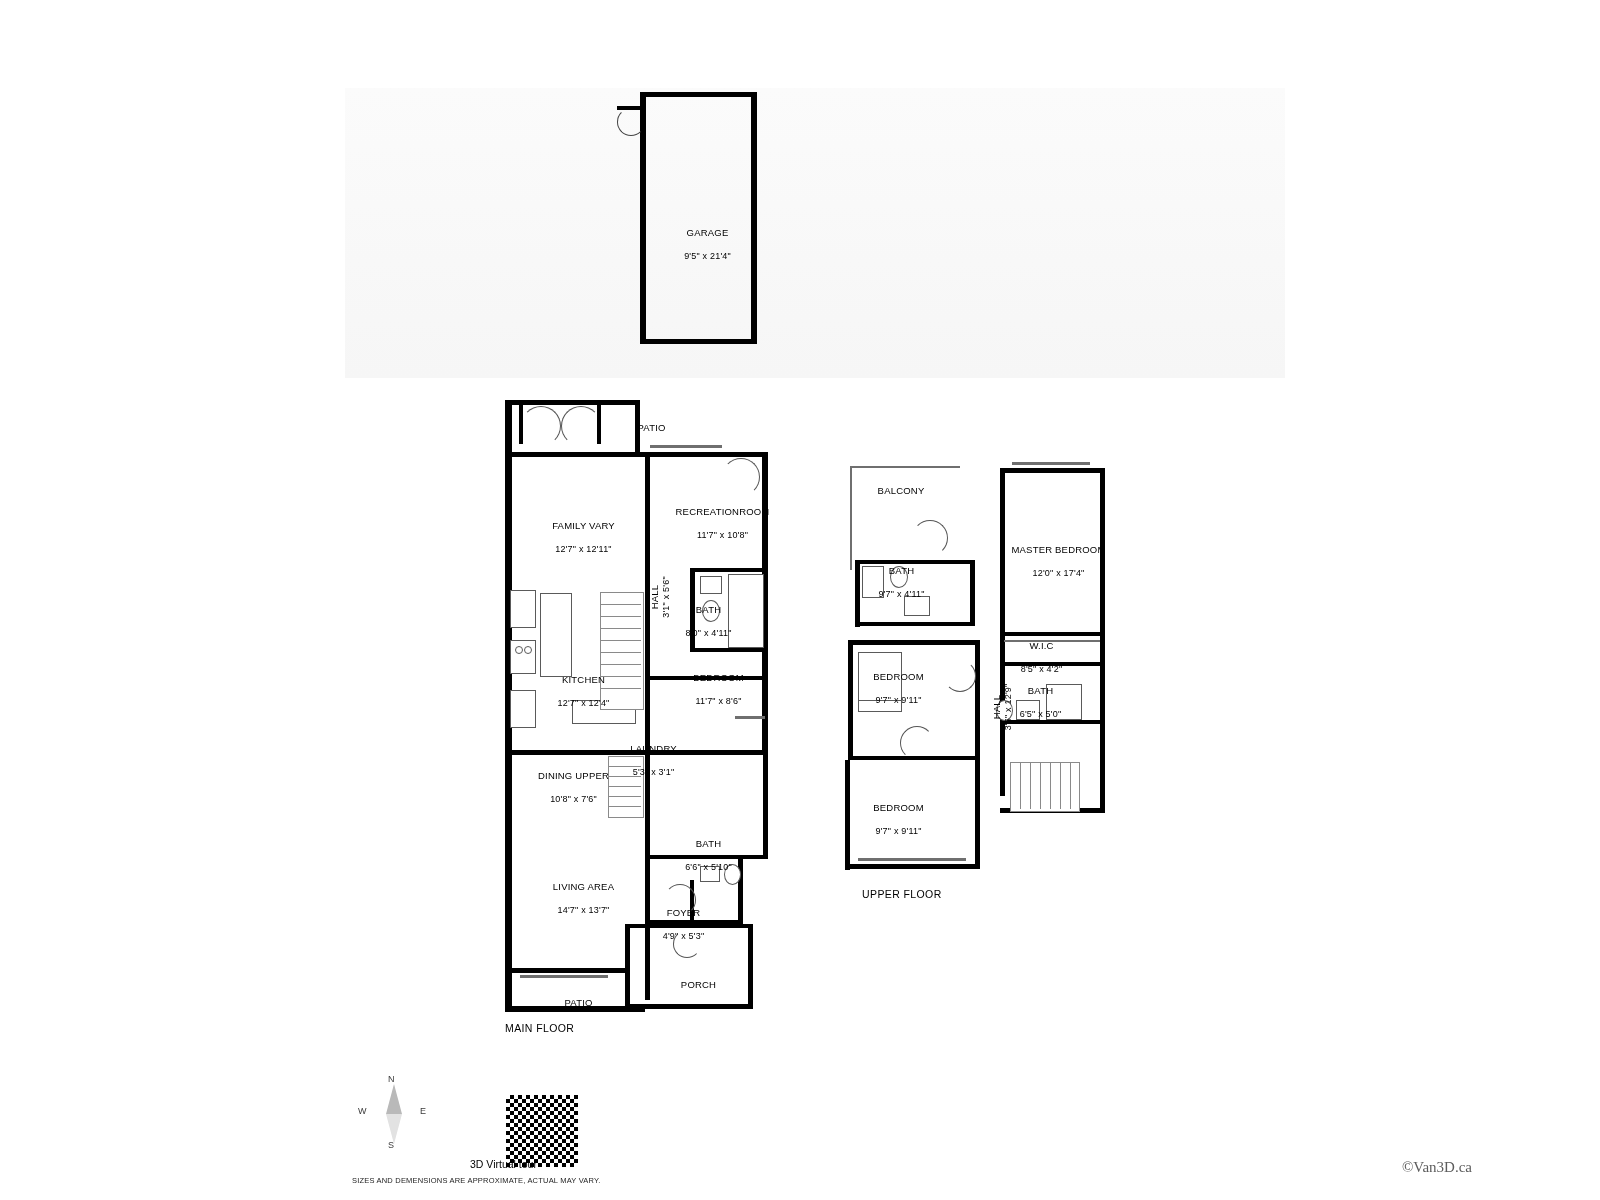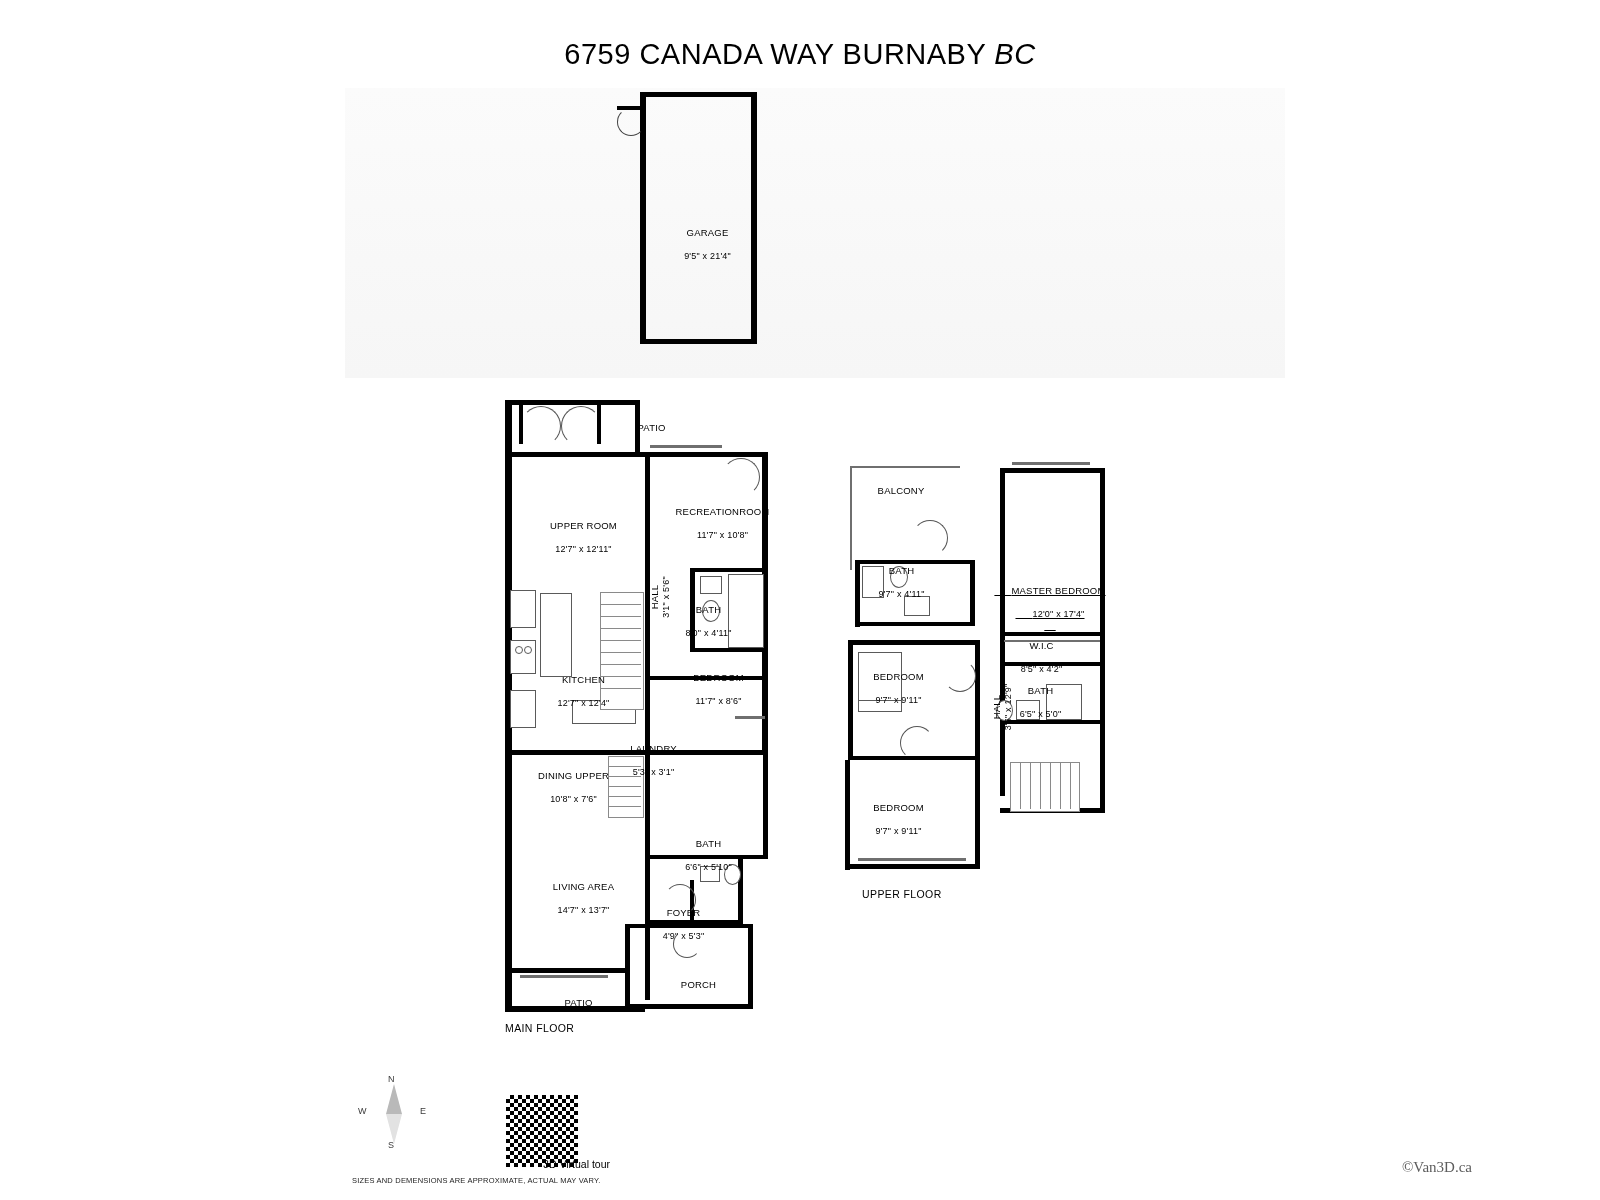--- a/index.html
+++ b/index.html
@@ -175,21 +175,21 @@
       repeating-linear-gradient(90deg,#000 0 4px,#fff 4px 8px),
       repeating-linear-gradient(0deg,#000 0 4px,#fff 4px 8px);
     background-blend-mode: difference;
     border: 3px solid #fff;
   }
   #qr-caption {
     position: absolute;
     left: 470px;
     top: 1158px;
     width: 140px;
-    text-align: right;
+    text-align: left;
     font-size: 10.5px;
   }
   #disclaimer {
     position: absolute;
     left: 352px;
     top: 1176px;
     font-size: 7.5px;
     letter-spacing: 0.2px;
     color: #222;
     text-align: right;
@@ -201,21 +201,20 @@
     font-size: 15px;
     color: #5c5c5c;
     font-family: "Liberation Serif", serif;
   }
 </style>
 </head>
 <body>
 
 <div class="page">
 
-  <div id="title"><span>6759 CANADA WAY BURNABY </span><span class="bc">BC</span></div>
 
   <div id="area-legend">
     <div class="legend-title">GROSS INTERNAL AREA</div>
     <div class="row">
       <span class="lbl">MAIN FLOOR:</span>
       <span class="val">1,146 SQ. FT.</span>
     </div>
     <div class="row">
       <span class="lbl">UPPER FLOOR:</span>
       <span class="val">711 SQ. FT.</span>
@@ -335,21 +334,21 @@
     <div class="fixture round" style="left:702px; top:600px; width:16px; height:20px;"></div>
     <div class="fixture" style="left:728px; top:574px; width:34px; height:72px;"></div>
 
     <div class="fixture" style="left:700px; top:866px; width:18px; height:14px;"></div>
     <div class="fixture round" style="left:724px; top:864px; width:15px; height:19px;"></div>
 
     <div class="door-arc" style="left:664px; top:884px; width:30px; height:30px; border-color:#555; border-left-color:transparent; border-bottom-color:transparent;"></div>
     <div class="door-arc" style="left:673px; top:930px; width:26px; height:26px; border-color:#555; border-right-color:transparent; border-top-color:transparent;"></div>
 
     <div class="label" style="left:495px; top:508px; width:160px;">
-      <span>UPPER ROOM</span><br>
+      <span>FAMILY VARY</span><br>
       <span class="dim">12'7" x 12'11"</span>
     </div>
     <div class="label" style="left:603px; top:410px; width:80px;">
       <span>PATIO</span>
     </div>
     <div class="label" style="left:634px; top:494px; width:160px;">
       <span>RECREATIONROOM</span><br>
       <span class="dim">11'7" x 10'8"</span>
     </div>
     <div class="label vert" style="left:620px; top:582px; width:80px; transform:rotate(-90deg);">
@@ -453,21 +452,21 @@
     <div class="fixture" style="left:858px; top:652px; width:42px; height:48px;"></div>
     <div class="fixture" style="left:858px; top:700px; width:42px; height:10px;"></div>
 
     <div class="door-arc" style="left:912px; top:520px; width:34px; height:34px; border-color:#555; border-left-color:transparent; border-bottom-color:transparent;"></div>
     <div class="door-arc" style="left:900px; top:726px; width:32px; height:32px; border-color:#555; border-right-color:transparent; border-bottom-color:transparent;"></div>
     <div class="door-arc" style="left:944px; top:660px; width:30px; height:30px; border-color:#555; border-left-color:transparent; border-top-color:transparent;"></div>
 
     <div class="label" style="left:845px; top:473px; width:95px;">
       <span>BALCONY</span>
     </div>
-    <div class="label" style="left:955px; top:573px; width:190px;text-decoration:underline;">
+    <div class="label" style="left:955px; top:532px; width:190px;">
       <span>MASTER BEDROOM</span><br>
       <span class="dim">12'0" x 17'4"</span>
     </div>
     <div class="label" style="left:845px; top:553px; width:96px;">
       <span>BATH</span><br>
       <span class="dim">9'7" x 4'11"</span>
     </div>
     <div class="label" style="left:985px; top:628px; width:96px;">
       <span>W.I.C</span><br>
       <span class="dim">8'5" x 4'2"</span>

